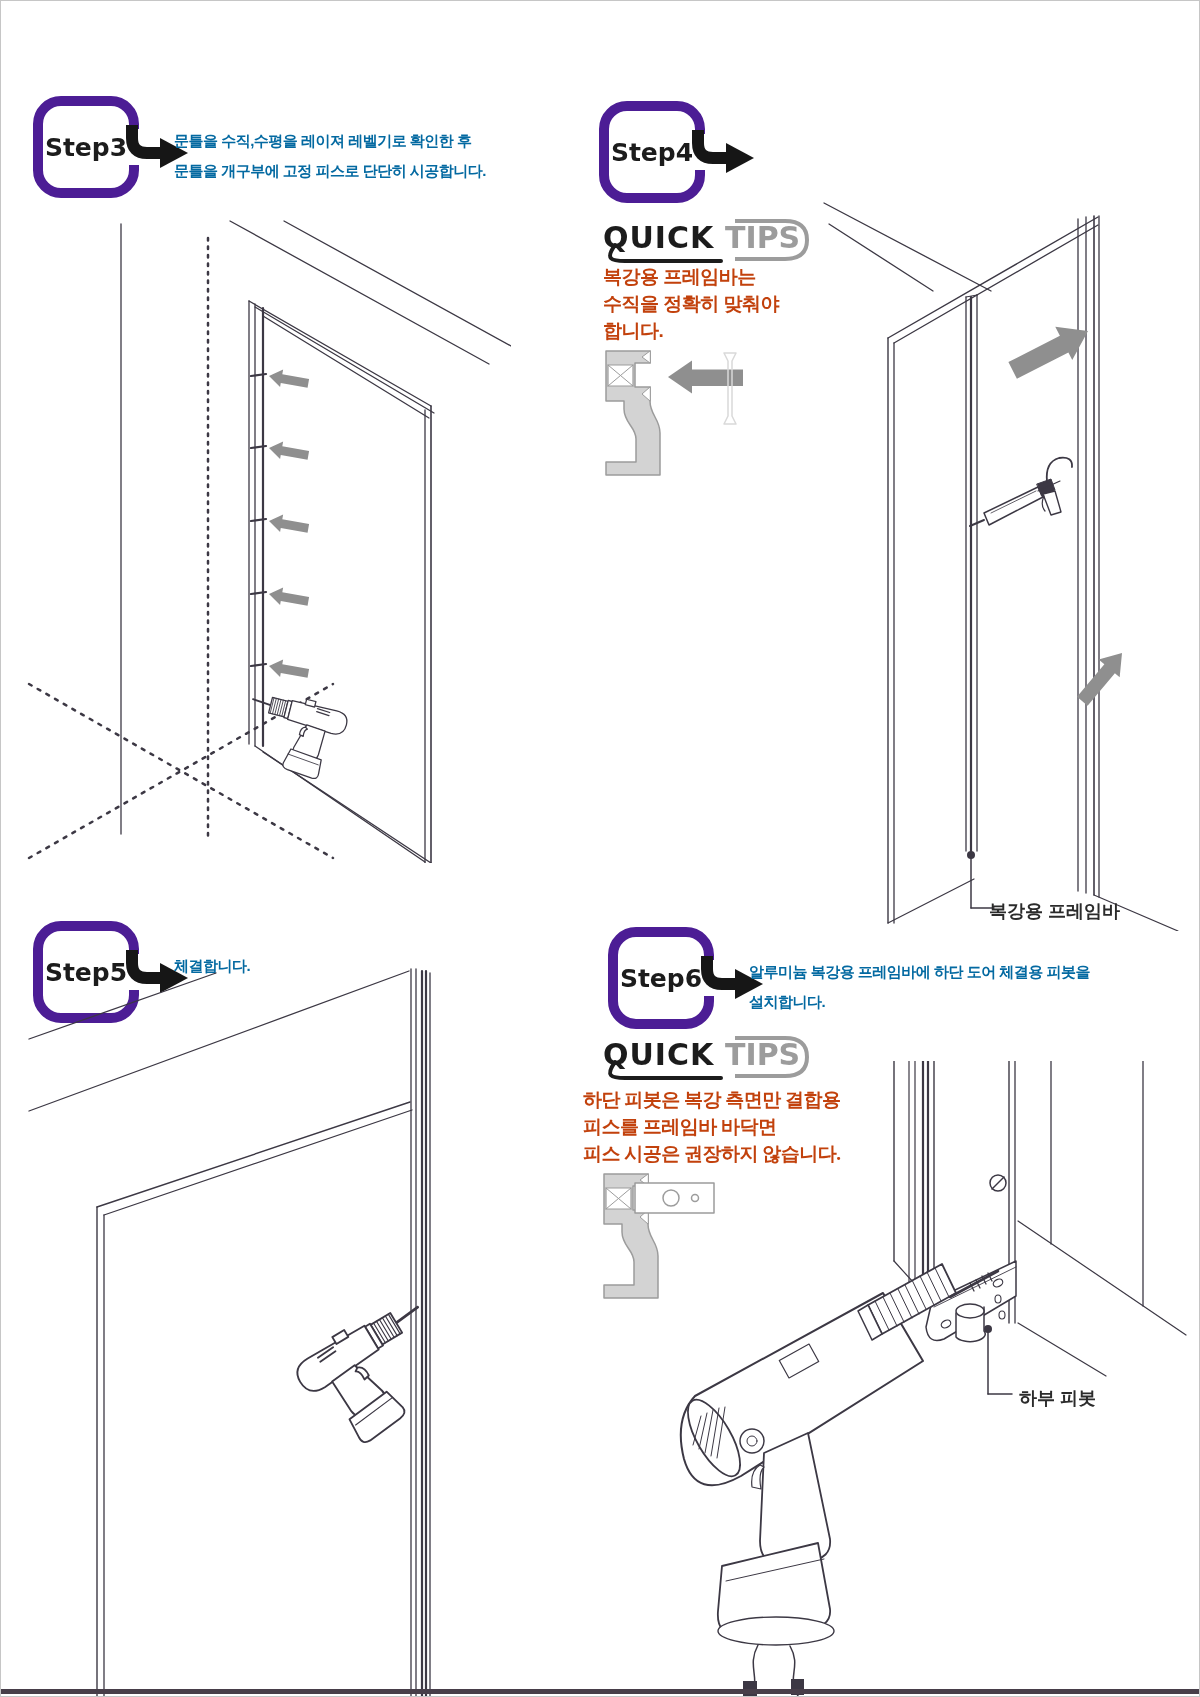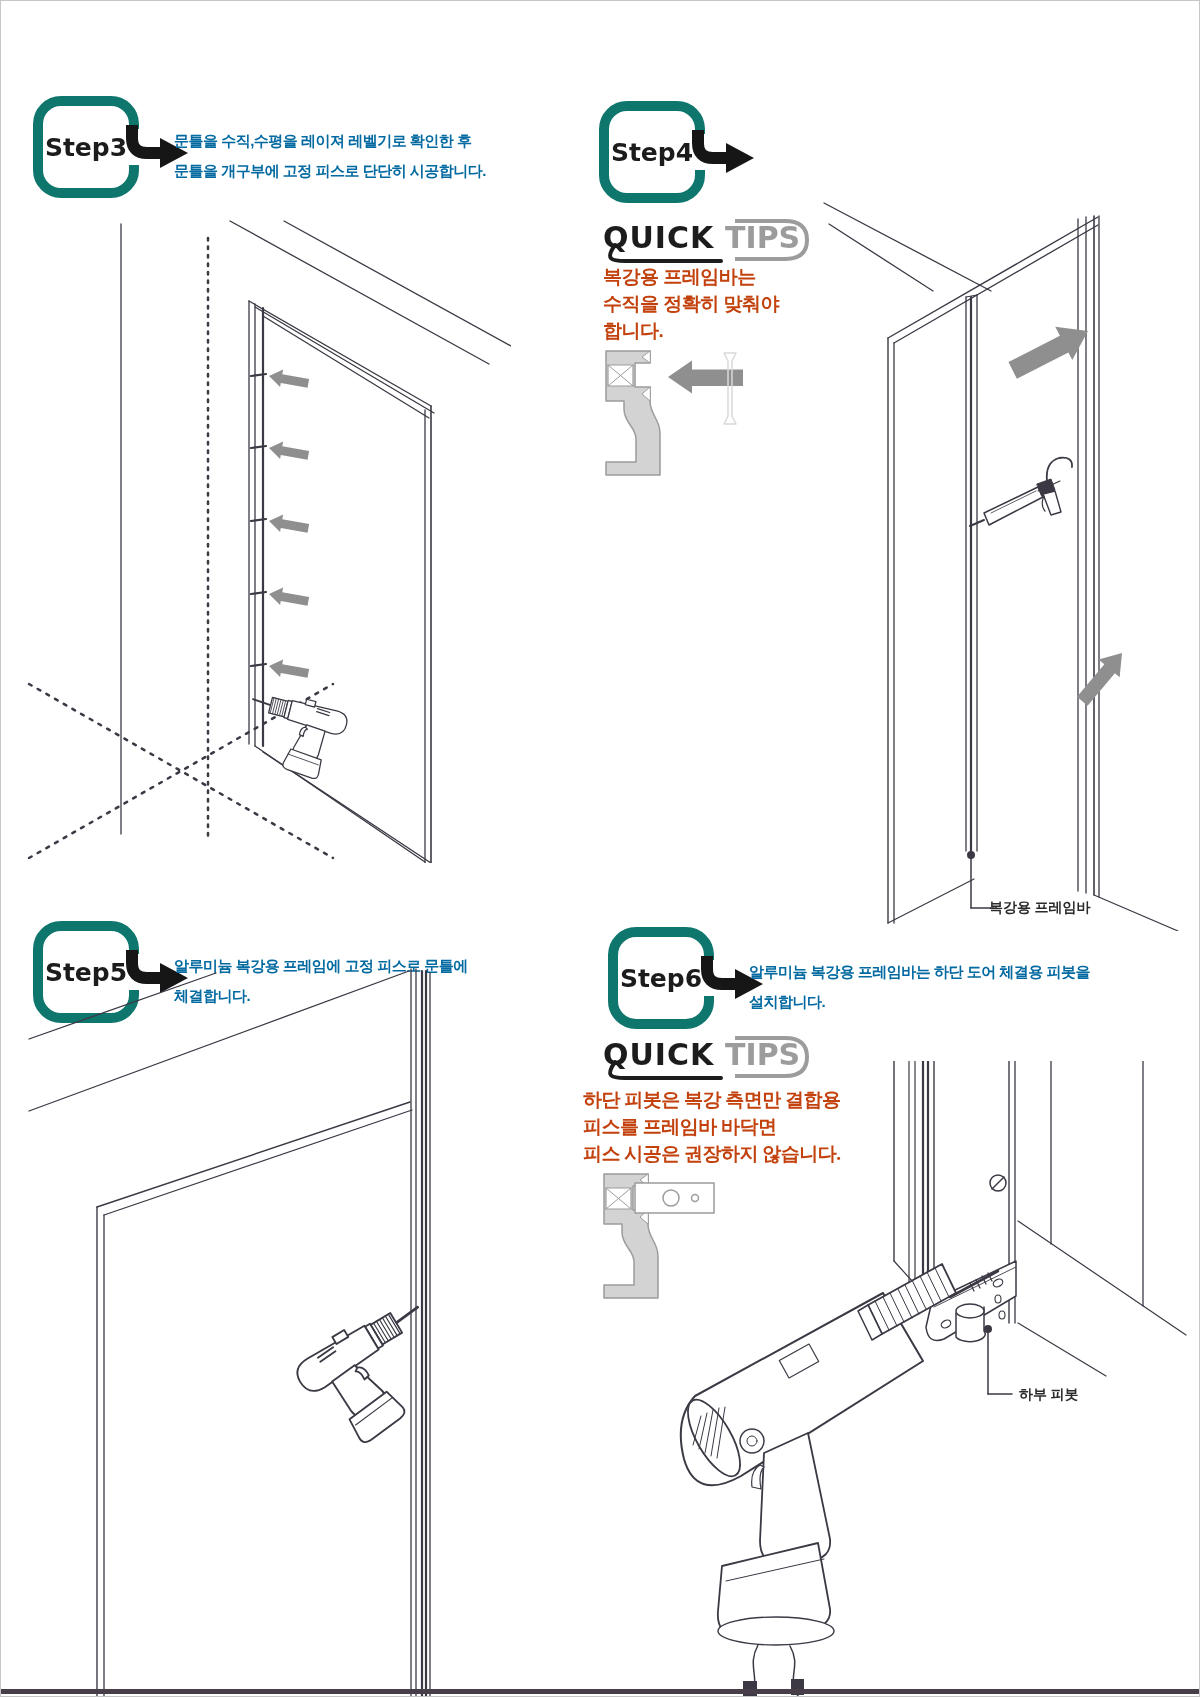--- a/index.html
+++ b/index.html
@@ -1,29 +1,29 @@
 <!DOCTYPE html>
 <html><head>
 <meta charset="utf-8">
 <style>
   html,body{margin:0;padding:0;background:#ffffff;}
   .page{position:relative;width:1200px;height:1697px;background:#fff;border:1px solid #c6c6c6;
         box-sizing:border-box;overflow:hidden;font-family:"Liberation Sans","DejaVu Sans",sans-serif;color:#2b2b2b;}
   .abs{position:absolute;}
   
   .step{position:absolute;width:560px;height:120px;}
-  .badge{position:absolute;left:0;top:0;width:86px;height:82px;border:10px solid #0f766e;border-radius:28px;
+  .badge{position:absolute;left:0;top:0;width:86px;height:82px;border:10px solid #4c1d95;border-radius:28px;
          background:#fff;display:flex;align-items:center;justify-content:center;}
   .badge-label{font-family:"DejaVu Sans","Liberation Sans",sans-serif;font-weight:bold;font-size:25px;color:#1c1c1c;letter-spacing:0;}
   .step-arrow{position:absolute;left:93px;top:27px;}
   .desc{position:absolute;left:141px;top:30px;font-size:15px;line-height:30px;font-weight:600;letter-spacing:-0.5px;color:#0369a1;white-space:nowrap;}
   
   .qtlogo{position:absolute;width:210px;height:48px;}
   .tiptext{position:absolute;font-size:19px;line-height:27px;font-weight:600;letter-spacing:-0.5px;color:#c2410c;white-space:nowrap;}
-  .callout{position:absolute;font-size:14px;font-weight:600;color:#2b2b2b;white-space:nowrap;font-family:Liberation Serif, serif;}
+  .callout{position:absolute;font-size:18px;font-weight:600;color:#2b2b2b;white-space:nowrap;}
   .footer-bar{position:absolute;left:0;top:1688px;width:1200px;height:5px;background:#473e49;}
   svg{display:block;}
 </style>
 </head>
 <body>
 
 <div class="page">
 
   <div class="step" style="left:32px;top:95px;">
     <div class="badge">
@@ -191,36 +191,35 @@
   <div class="step" style="left:32px;top:920px;">
     <div class="badge">
       <span class="badge-label">Step5</span>
     </div>
     <svg class="step-arrow" width="64" height="58" viewBox="0 0 64 58">
       <rect x="0" y="6" width="13" height="36" fill="#ffffff"></rect>
       <path d="M6,2 L6,15 Q6,30 21,30 L35,30" fill="none" stroke="#161616" stroke-width="12"></path>
       <polygon points="34,15 34,45 62,30" fill="#161616"></polygon>
     </svg>
     <div class="desc">
-      <div>알루미늄 복강용 프레임에 고정 피스로 문틀에</div>
       <div>체결합니다.</div>
     </div>
   </div>
 
   <div class="step" style="left:607px;top:926px;">
     <div class="badge">
       <span class="badge-label">Step6</span>
     </div>
     <svg class="step-arrow" width="64" height="58" viewBox="0 0 64 58">
       <rect x="0" y="6" width="13" height="36" fill="#ffffff"></rect>
       <path d="M6,2 L6,15 Q6,30 21,30 L35,30" fill="none" stroke="#161616" stroke-width="12"></path>
       <polygon points="34,15 34,45 62,30" fill="#161616"></polygon>
     </svg>
     <div class="desc">
-      <div>알루미늄 복강용 프레임바는 하단 도어 체결용 피봇을</div>
+      <div>알루미늄 복강용 프레임바에 하단 도어 체결용 피봇을</div>
       <div>설치합니다.</div>
     </div>
   </div>
 
   <svg class="qtlogo" style="left:600px;top:1031px;" width="210" height="48" viewBox="0 0 210 48">
     <path d="M14,30 C4,44 10,46 24,46 L120,46" fill="none" stroke="#1c1c1c" stroke-width="4" stroke-linecap="round"></path>
     <text x="2" y="33" font-size="30" font-weight="bold" fill="#1c1c1c" letter-spacing="1" font-family="DejaVu Sans, Liberation Sans, sans-serif">QUICK</text>
     <path d="M134,6 L184,6 Q206,6 206,25 Q206,44 184,44 L134,44" fill="none" stroke="#9c9c9c" stroke-width="4"></path>
     <text x="124" y="33" font-size="30" font-weight="bold" fill="#9c9c9c" font-family="DejaVu Sans, Liberation Sans, sans-serif">TIPS</text>
   </svg>

